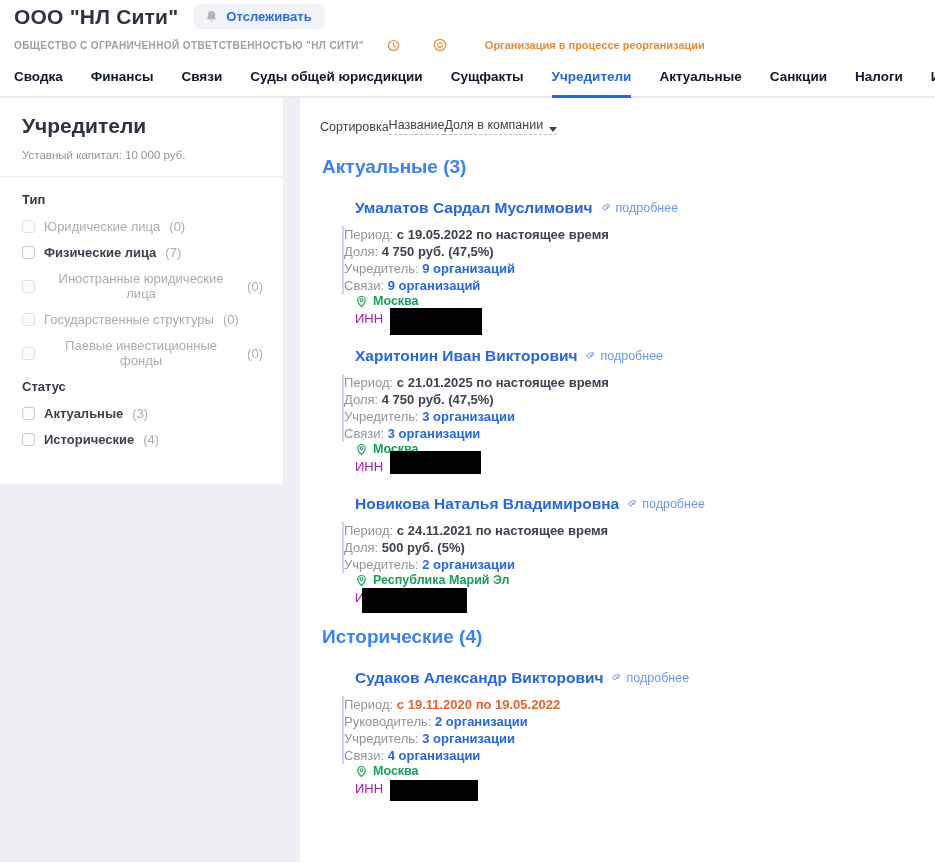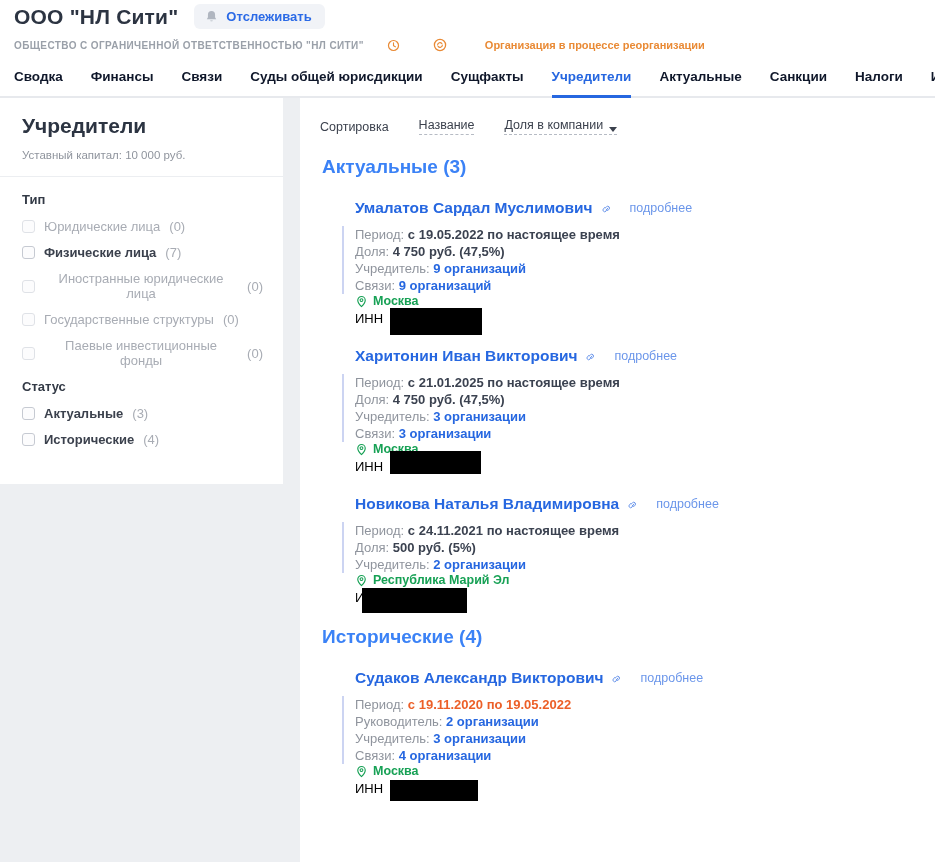--- a/index.html
+++ b/index.html
@@ -40,43 +40,43 @@
   .sb-option { display:flex; align-items:center; gap:9px; margin-bottom:11px; cursor:pointer; }
   .checkbox { width:13px; height:13px; border:1px solid #c6cad2; border-radius:3px;
     background:#fcfcfd; flex:none; }
   .sb-option.disabled .checkbox { border-color:#dfe2e7; }
   .sb-option .lbl { font-size:13px; font-weight:bold; color:#3b414d; }
   .sb-option.disabled .lbl { color:#a8acb4; font-weight:normal;text-align:center; }
   .sb-option .cnt { font-size:13px; color:#a8acb4; }
   .sb-status { margin-top:8px; }
 
   
-  .sort-row { display:flex; align-items:center; gap:30px; font-size:12.5px; color:#3b414d; }
+  .sort-row { display:flex; align-items:center; font-size:12.5px; color:#3b414d; }
   .sort-label { color:#3b414d; }
   .sort-link { border-bottom:1px dashed #b6bbc4; padding-bottom:2px; cursor:pointer;
     display:inline-flex; align-items:center; }
   .caret { width:0; height:0; border-left:4px solid transparent; border-right:4px solid transparent;
     border-top:5px solid #3b414d; display:inline-block; margin-left:6px; position:relative; top:4px; }
 
   
   .section-title { font-size:19px; font-weight:bold; color:#3b82f6; margin:21px 0 0 2px; }
   .card { margin:21px 0 0 22px; }
   .card-head { padding-left:13px; display:flex; align-items:center; gap:8px; }
   .person-link { font-size:15.5px; font-weight:bold; color:#2667e0; text-decoration:none; cursor:pointer; }
   .details-link { font-size:12.5px; color:#6b96ea; cursor:pointer; display:inline-flex;
-    align-items:flex-end; gap:17px; }
-  .card-details { border-left:2px solid #ccd4f2; padding-left:11px; margin-top:9px; }
+    align-items:flex-start; gap:3px; }
+  .card-details { border-left:2px solid #ccd4f2; margin-top:9px; }
   .drow { font-size:13px; line-height:17px; margin-bottom:0; }
   .drow .dlabel { color:#8f949d; }
   .drow .dval { color:#3b4250; font-weight:bold; }
   .drow.link .dval { color:#2667e0; cursor:pointer; }
   .drow.warn .dval { color:#ec5f28; }
   .card-loc { padding-left:13px; margin-top:0; display:flex; align-items:center; gap:5px; }
   .loc-text { font-size:12.5px; font-weight:bold; color:#17a155; }
-  .card-inn { padding-left:13px; margin-top:3px; font-size:13px; color:#000000; position:relative; }
+  .card-inn { padding-left:13px; margin-top:3px; font-size:13px; color:#a21caf; position:relative; }
   .redact { display:inline-block; background:#000; vertical-align:middle; }
   .redact.r1 { width:92px; height:27px; margin:-6px 0 -10px 7px; }
   .redact.r2 { width:91px; height:23px; margin:-12px 0 -5px 7px; position:relative; top:-2px; }
   .redact.r3 { width:105px; height:25px; margin:-6px 0 -9px -12px; position:relative; }
   .redact.r4 { width:88px; height:21px; margin:-5px 0 -6px 7px; }
 
   .icon { display:inline-flex; flex:none; }
 </style>
 </head>
 <body>

